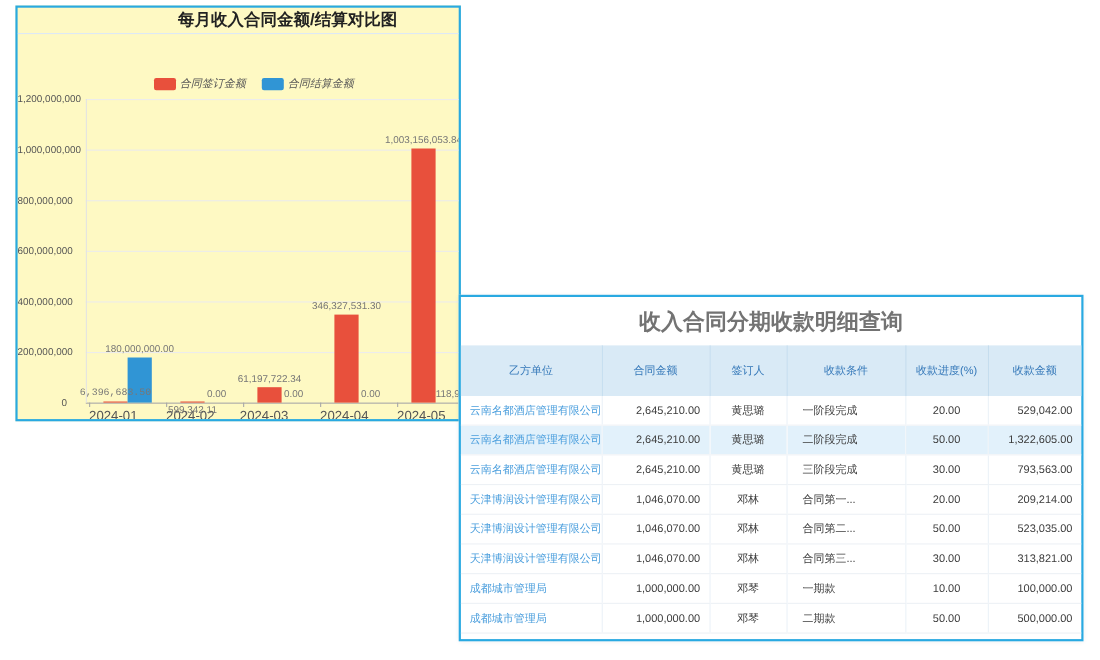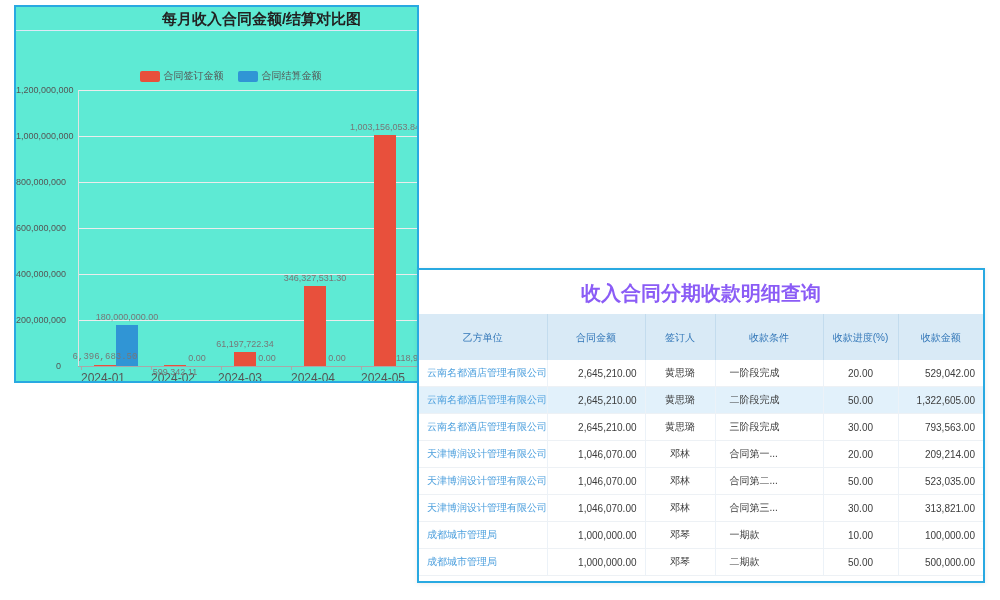--- a/index.html
+++ b/index.html
@@ -4,21 +4,21 @@
 <style>
   html,body{margin:0;padding:0;}
   body{
     width:1000px;height:600px;position:relative;background:#ffffff;
     font-family:"Liberation Sans","DejaVu Sans",sans-serif;
     overflow:hidden;
   }
   
   .chart-window{
     position:absolute;left:14px;top:5px;width:401px;height:374px;
-    border:2px solid var(--accent,#29a9e1);background:#5eead4;overflow:hidden;
+    border:2px solid var(--accent,#29a9e1);background:#fef9c3;overflow:hidden;
   }
   .cw-title{
     height:23px;line-height:23px;text-align:center;font-weight:bold;
     font-size:15px;color:#222;border-bottom:1px solid #dde9f6;
     padding-left:90px;white-space:nowrap;
   }
   .cw-controls{
     display:flex;align-items:center;height:31px;font-size:11px;color:#333;
   }
   .ctl-label{margin-left:7px;margin-right:6px;white-space:nowrap;}
@@ -28,21 +28,21 @@
     padding:0 6px;font-size:11px;color:#333;cursor:pointer;margin-right:16px;
   }
   .caret{
     width:0;height:0;border-left:4px solid transparent;border-right:4px solid transparent;
     border-top:5px solid #3e9ad8;
   }
   .cw-legend{
     position:absolute;left:0;top:62px;width:100%;display:flex;justify-content:center;
     gap:14px;font-size:10px;color:#555;transform:translateX(14px);
   }
-  .legend-item{display:flex;align-items:center;gap:4px;cursor:pointer;}
+  .legend-item{display:flex;align-items:center;gap:4px;cursor:pointer;font-style:italic;}
   .legend-swatch{width:20px;height:11px;border-radius:2px;display:inline-block;}
   .plot{position:absolute;left:0;top:0;width:401px;height:374px;}
   .gridline{position:absolute;height:1px;background:#ececec;}
   .gridline.axis{background:#a8a8a8;}
   .yaxis-line{position:absolute;width:1px;background:#e3e3e3;}
   .ylabel{position:absolute;left:0;width:45px;text-align:right;font-size:9px;color:#555;}
   .xtick{position:absolute;width:1px;height:4px;background:#a8a8a8;}
   .xlabel{position:absolute;width:70px;text-align:left;font-size:12px;color:#555;}
   .bar{position:absolute;}
   .val-label{
@@ -50,21 +50,21 @@
     white-space:nowrap;
   }
   
   .table-window{
     position:absolute;left:417px;top:268px;width:564px;height:311px;
     border:2px solid var(--accent,#29a9e1);background:#ffffff;z-index:10;
     box-shadow:0 1px 5px rgba(0,0,0,0.08);
   }
   .tw-title{
     height:44px;line-height:46px;text-align:center;font-size:20px;
-    font-weight:bold;color:#8b5cf6;white-space:nowrap;
+    font-weight:bold;color:#737373;white-space:nowrap;
   }
   table{border-collapse:collapse;width:564px;table-layout:fixed;font-size:10px;}
   thead th{
     background:var(--header-bg,#d9eaf6);color:var(--header-fg,#3377b8);
     font-weight:normal;height:46px;line-height:1.3;border-left:1px solid #c3dcee;
     padding:0 4px;
   }
   thead th:first-child{border-left:none;}
   tbody td{
     height:26px;padding:0 8px;border-bottom:1px solid #edf1f5;

